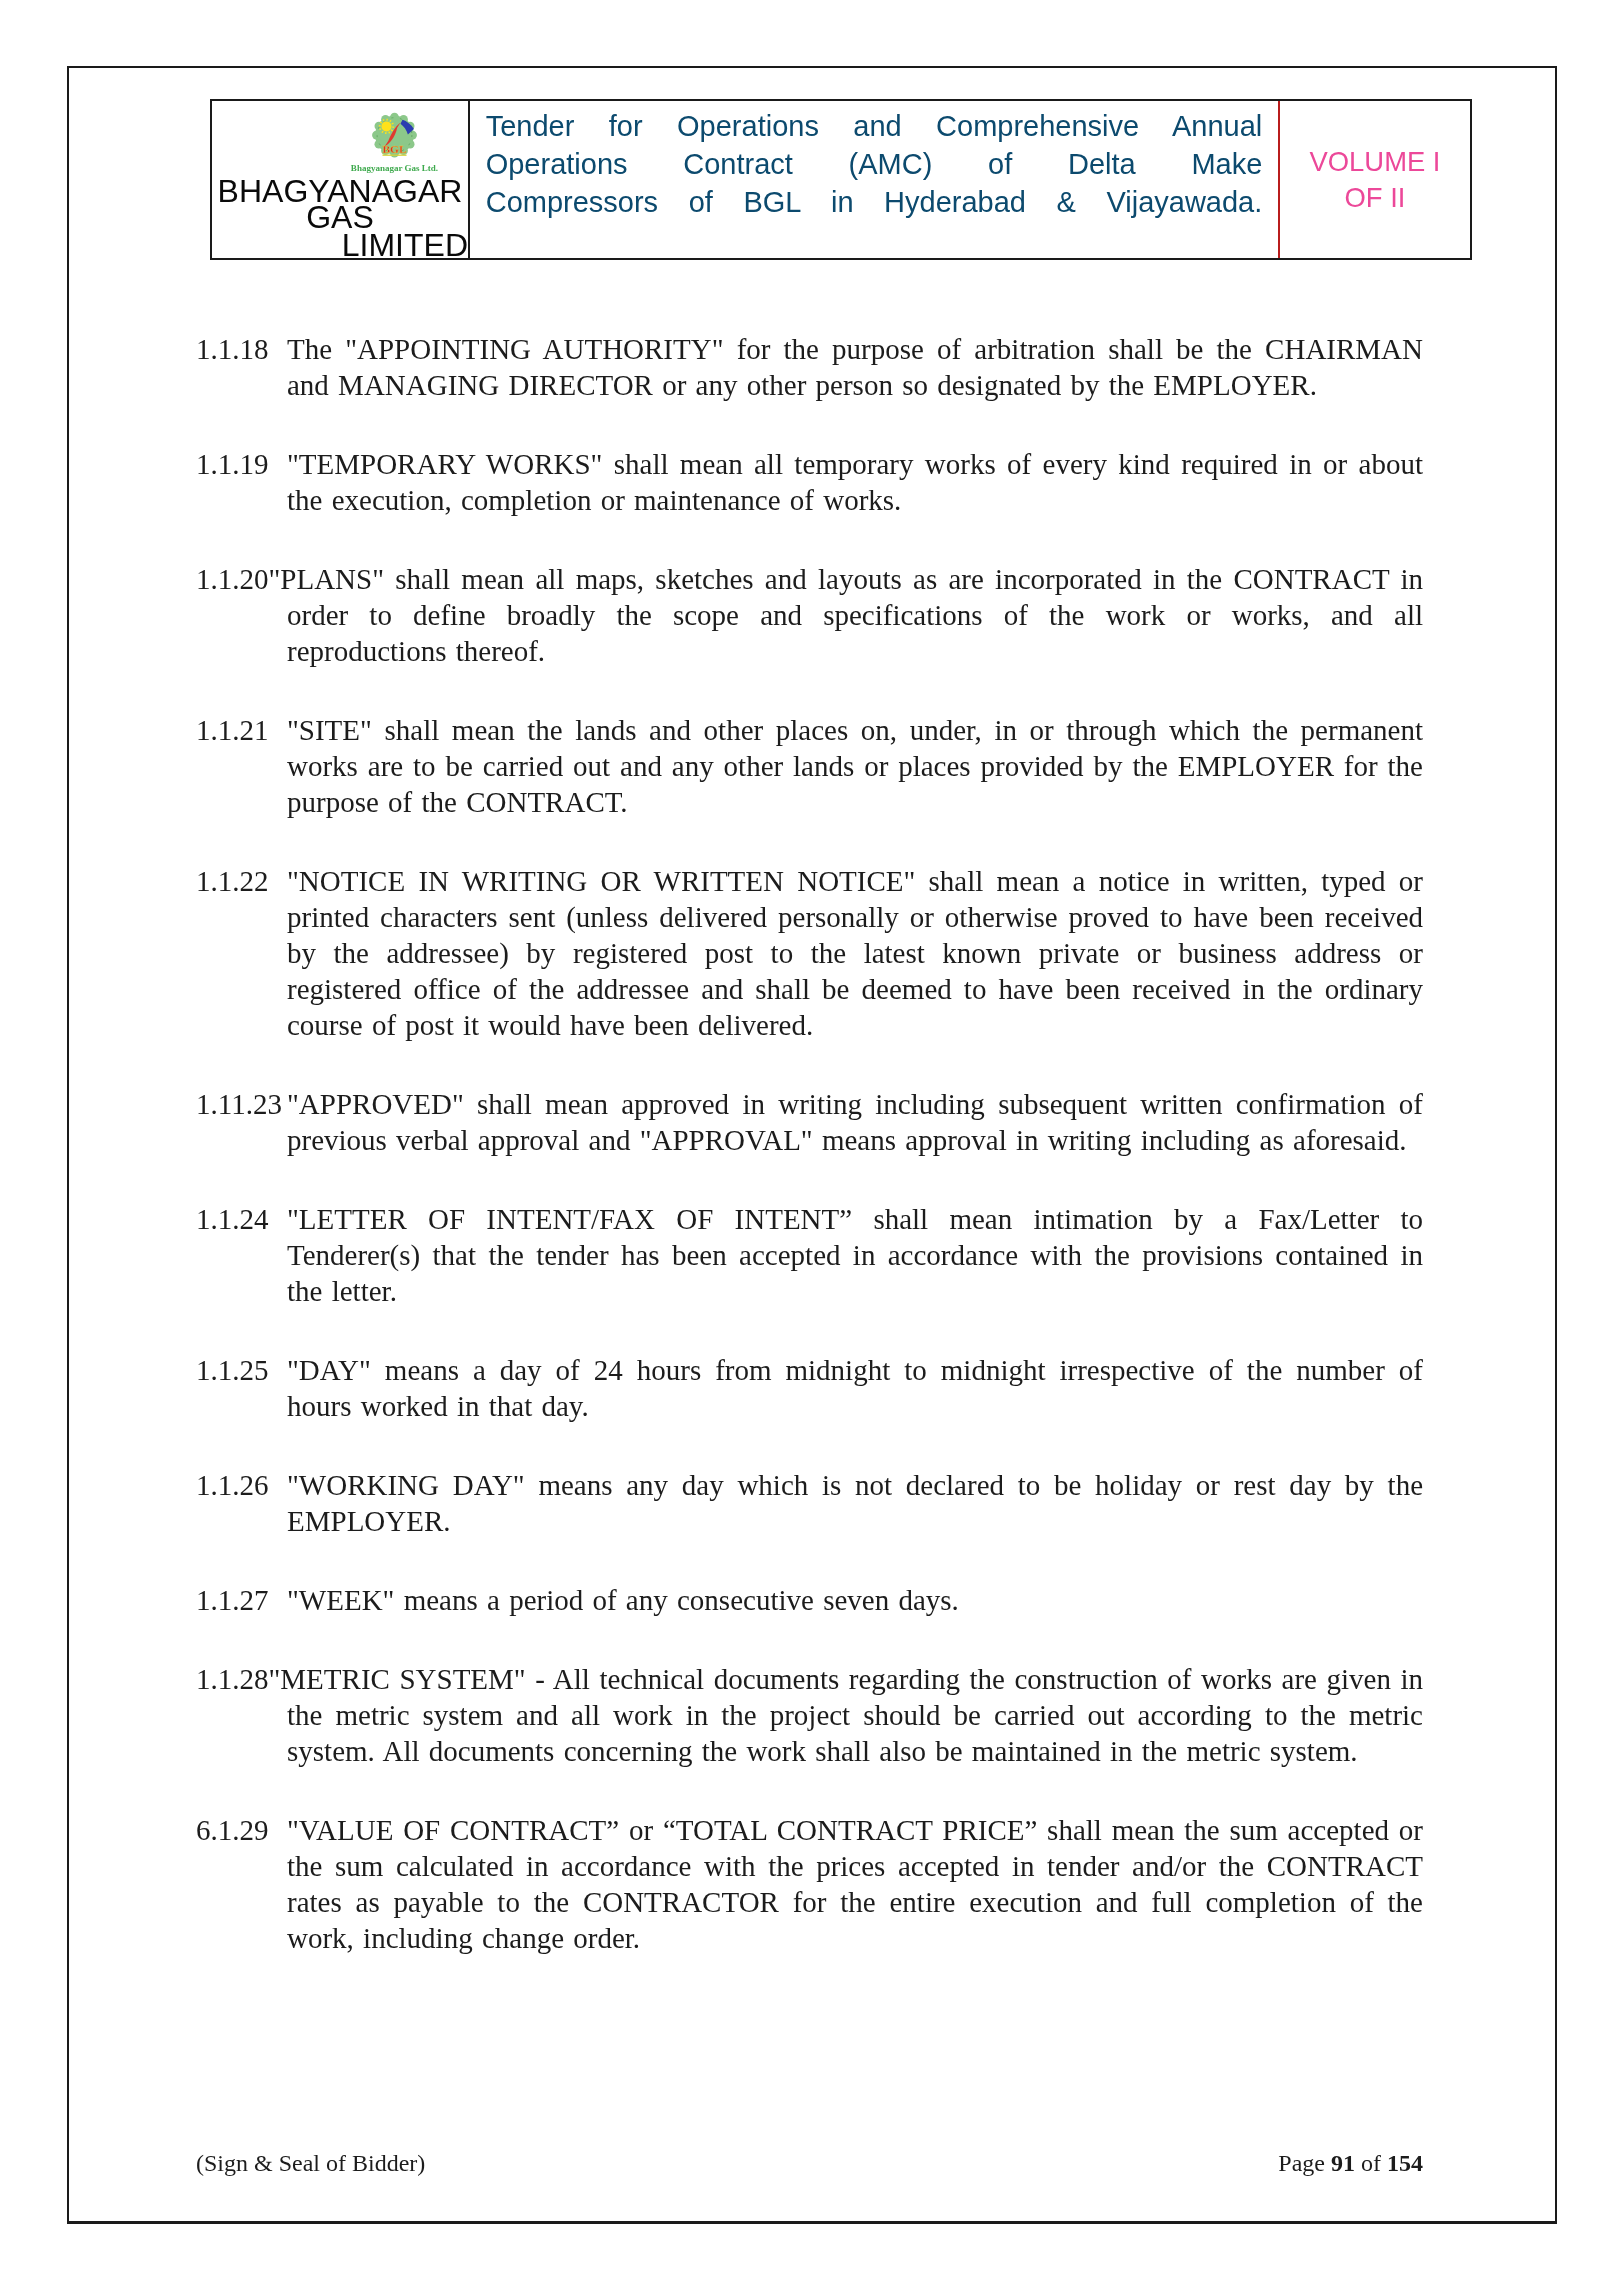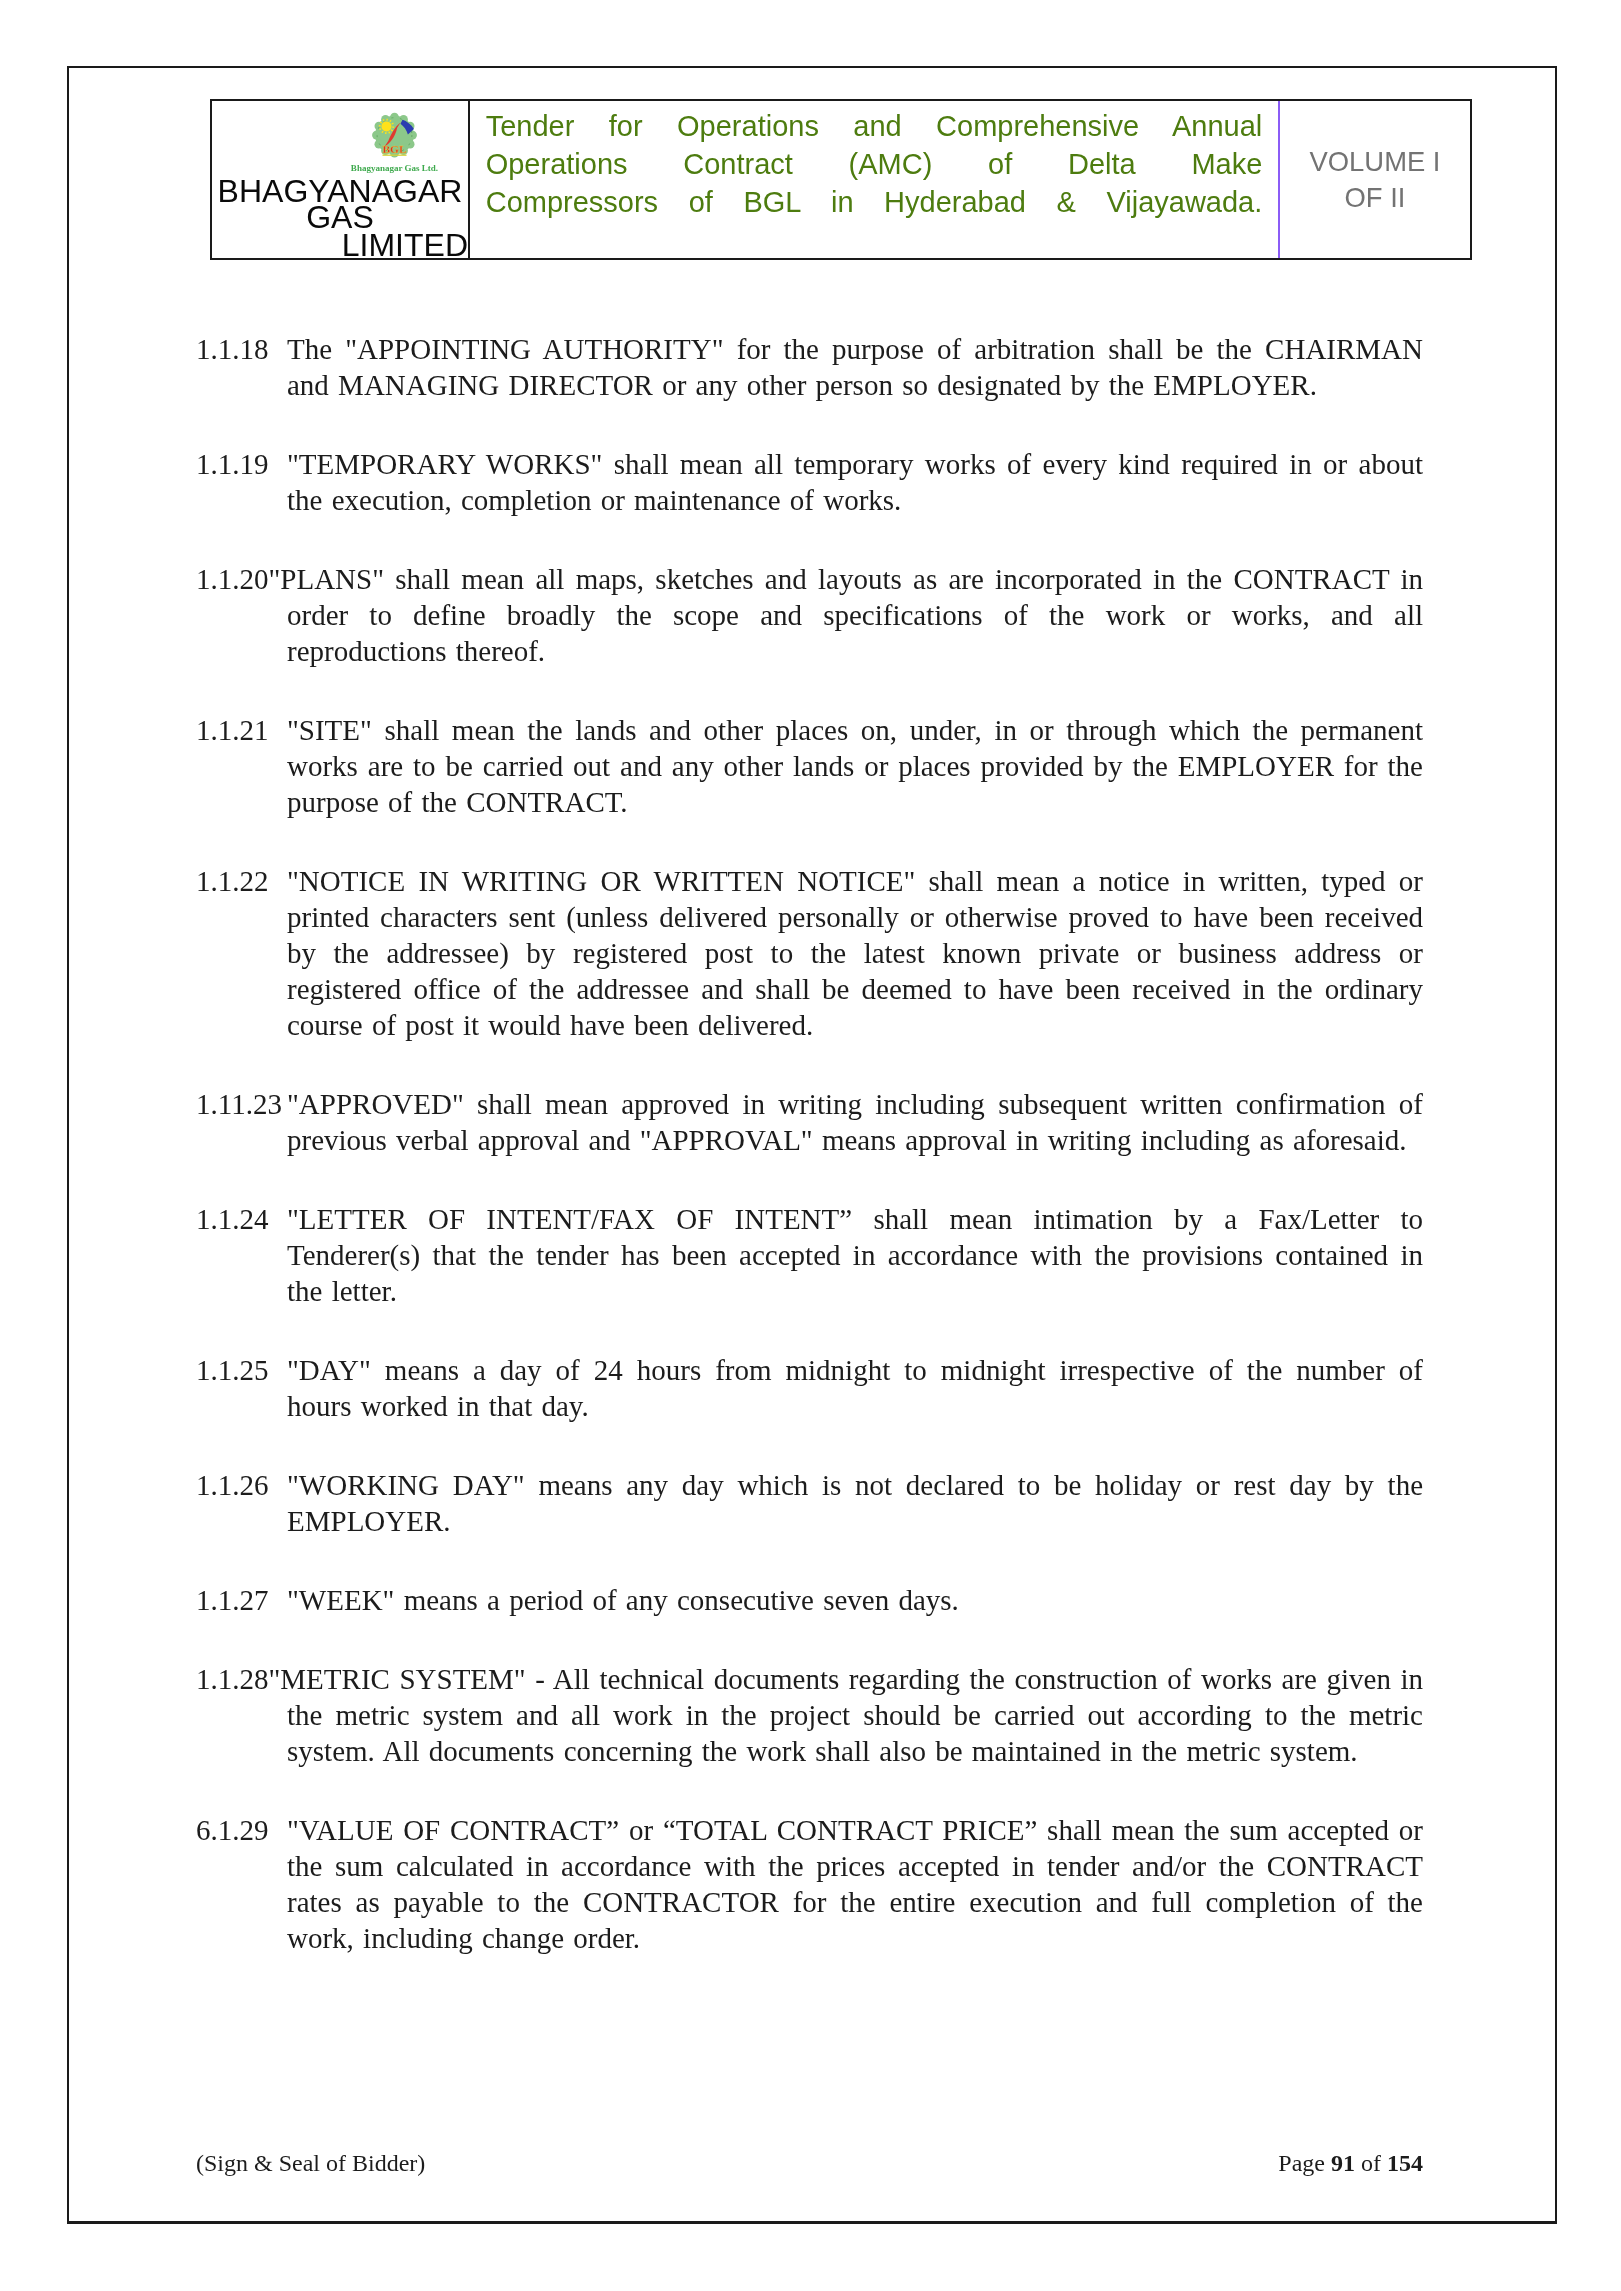--- a/index.html
+++ b/index.html
@@ -17,30 +17,30 @@
     position:absolute;left:208px;top:97px;width:1262px;height:161px;
     display:flex;border:2px solid #1a1a1a;box-sizing:border-box;background:#fff;
   }
   .cell{box-sizing:border-box;}
   .logo-cell{
     width:258px;flex:0 0 258px;border-right:2px solid #1a1a1a;
     display:flex;flex-direction:column;align-items:flex-end;justify-content:flex-start;
     padding-top:5.9px;position:relative;
   }
   .title-cell{
-    flex:1 1 auto;border-right:2px solid #8b5cf6;
+    flex:1 1 auto;border-right:2px solid #b91c1c;
     font-family:"Liberation Sans", sans-serif;font-size:29px;line-height:38px;
-    padding:5.9px 15.7px 0 15.7px;color:#4d7c0f;
+    padding:5.9px 15.7px 0 15.7px;color:#0c4a6e;
   }
   .title-line{text-align:justify;text-align-last:justify;white-space:nowrap;overflow:hidden;}
   .title-line.center{text-align:center;text-align-last:center;white-space:normal;}
   .volume-cell{
     width:190px;flex:0 0 190px;display:flex;flex-direction:column;
     align-items:center;justify-content:center;
-    font-family:"Liberation Sans", sans-serif;font-size:27.4px;line-height:36px;color:#737373;
+    font-family:"Liberation Sans", sans-serif;font-size:27.4px;line-height:36px;color:#ec4899;
   }
   .company-name{
     font-family:"Liberation Sans", sans-serif;font-size:32px;line-height:26.5px;
     color:#0a0a0a;text-align:center;margin-top:1px;
   }
   
   .artifact{
     position:absolute;left:347px;top:31px;width:2px;height:104px;background:#ef8276;
   }
   

